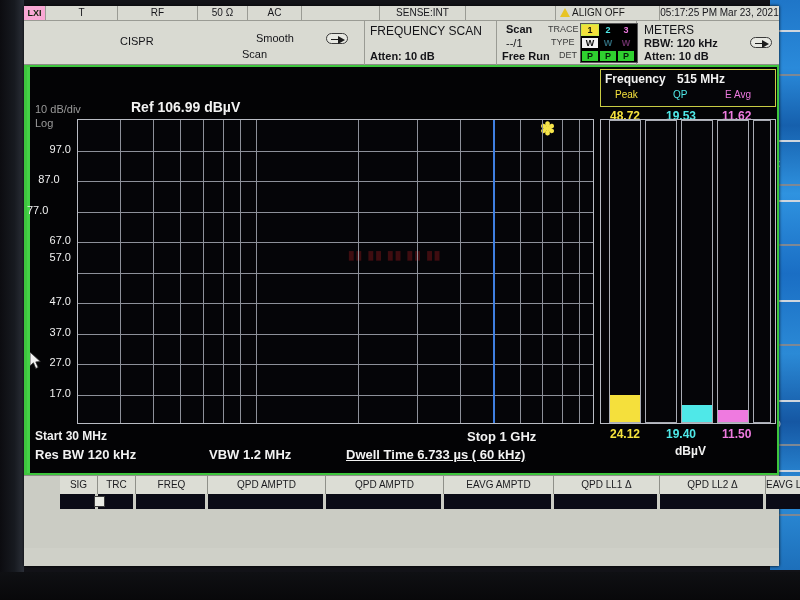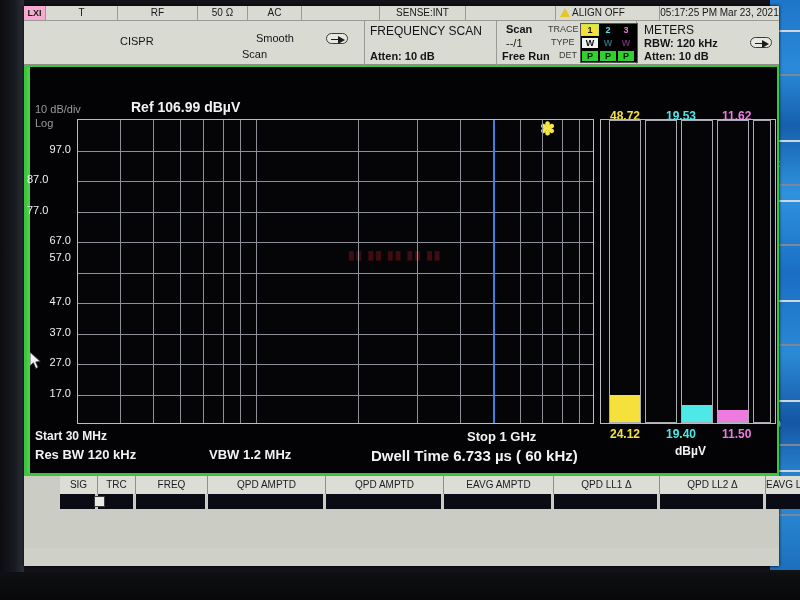--- a/index.html
+++ b/index.html
@@ -256,20 +256,27 @@
 
       <div class="lbl" style="left:620px;top:2px;font-size:12px;">METERS</div>
       <div class="lbl bold" style="left:620px;top:16px;">RBW: 120 kHz</div>
       <div class="lbl bold" style="left:620px;top:29px;">Atten: 10 dB</div>
       <div class="arrow-key" style="left:726px;top:16px;"></div>
     </div>
 
     <div class="display">
       <div class="glow-left"></div>
 
+      <div class="meterbox" style="left:573px;top:2px;width:176px;height:38px;border-color:#c9cc44;">
+        <div class="disp-txt white bold" style="left:4px;top:2px;font-size:12px;">Frequency</div>
+        <div class="disp-txt white bold" style="left:76px;top:2px;font-size:12px;">515 MHz</div>
+        <div class="disp-txt yellow" style="left:14px; top:19px;font-size:10px;">Peak</div>
+        <div class="disp-txt cyan" style="left:72px; top:19px;font-size:10px;">QP</div>
+        <div class="disp-txt magenta" style="left:124px;top:19px;font-size:10px;">E Avg</div>
+      </div>
       <div class="disp-txt yellow bold" style="left:583px;top:42px;font-size:12px;">48.72</div>
       <div class="disp-txt cyan bold" style="left:639px;top:42px;font-size:12px;">19.53</div>
       <div class="disp-txt magenta bold" style="left:695px;top:42px;font-size:12px;">11.62</div>
 
       <div class="disp-txt grey" style="left:8px;  top:36px;font-size:11px;">10 dB/div</div>
       <div class="disp-txt grey" style="left:8px;  top:50px;font-size:11px;">Log</div>
       <div class="disp-txt white bold" style="left:104px;top:32px;font-size:14px;">Ref 106.99 dBµV</div>
 
       <div class="grid" id="graticule" style="left:50px;top:52px;width:517px;height:305px;">
         <div class="marker" style="left: 462px; top: 4px;">✽</div>
@@ -295,21 +302,21 @@
           <div class="gl-v" style="left: 382px;"></div>
           <div class="gl-v gl-blue" style="left: 415px;"></div>
           <div class="gl-v" style="left: 442px;"></div>
           <div class="gl-v" style="left: 464px;"></div>
           <div class="gl-v" style="left: 484px;"></div>
           <div class="gl-v" style="left: 501px;"></div>
         </div>
 
       <div id="yticks">
           <div class="disp-txt white" style="right: auto; left: 0px; width: 44px; text-align: right; font-size: 11px; top: 76px;">97.0</div>
-          <div class="disp-txt white" style="right: auto; left: 0px; width: 44px; text-align: left; font-size: 11px; top: 106px;">87.0</div>
+          <div class="disp-txt white" style="right: auto; left: 0px; width: 44px; text-align: center; font-size: 11px; top: 106px;">87.0</div>
           <div class="disp-txt white" style="right: auto; left: 0px; width: 44px; text-align: left; font-size: 11px; top: 137px;">77.0</div>
           <div class="disp-txt white" style="right: auto; left: 0px; width: 44px; text-align: right; font-size: 11px; top: 167px;">67.0</div>
           <div class="disp-txt white" style="right: auto; left: 0px; width: 44px; text-align: right; font-size: 11px; top: 184px;">57.0</div>
           <div class="disp-txt white" style="right: auto; left: 0px; width: 44px; text-align: right; font-size: 11px; top: 228px;">47.0</div>
           <div class="disp-txt white" style="right: auto; left: 0px; width: 44px; text-align: right; font-size: 11px; top: 259px;">37.0</div>
           <div class="disp-txt white" style="right: auto; left: 0px; width: 44px; text-align: right; font-size: 11px; top: 289px;">27.0</div>
           <div class="disp-txt white" style="right: auto; left: 0px; width: 44px; text-align: right; font-size: 11px; top: 320px;">17.0</div>
         </div>
 
       <div class="meterbox" style="left:573px;top:52px;width:176px;height:305px;">
@@ -328,21 +335,21 @@
 
       <div class="disp-txt yellow bold" style="left:583px;top:360px;font-size:12px;">24.12</div>
       <div class="disp-txt cyan bold" style="left:639px;top:360px;font-size:12px;">19.40</div>
       <div class="disp-txt magenta bold" style="left:695px;top:360px;font-size:12px;">11.50</div>
       <div class="disp-txt white bold" style="left:648px;top:377px;font-size:12px;">dBµV</div>
 
       <div class="disp-txt white bold" style="left:8px;  top:362px;font-size:12px;">Start 30 MHz</div>
       <div class="disp-txt white bold" style="left:440px;top:362px;font-size:13px;">Stop 1 GHz</div>
       <div class="disp-txt white bold" style="left:8px;  top:380px;font-size:13px;">Res BW 120 kHz</div>
       <div class="disp-txt white bold" style="left:182px;top:380px;font-size:13px;">VBW 1.2 MHz</div>
-      <div class="disp-txt white bold" style="left:344px;top:380px;font-size:15px;">Dwell Time 6.733 µs ( 60 kHz)</div>
+      <div class="disp-txt white bold" style="left:319px;top:380px;font-size:13px;text-decoration:underline;">Dwell Time 6.733 µs ( 60 kHz)</div>
     </div>
 
     <div class="tablewrap">
       <div id="table-head">
           <div class="th" style="left: 36px; width: 38px;">SIG</div>
           <div class="th" style="left: 74px; width: 38px;">TRC</div>
           <div class="th" style="left: 112px; width: 72px;">FREQ</div>
           <div class="th" style="left: 184px; width: 118px;">QPD AMPTD</div>
           <div class="th" style="left: 302px; width: 118px;">QPD AMPTD</div>
           <div class="th" style="left: 420px; width: 110px;">EAVG AMPTD</div>

